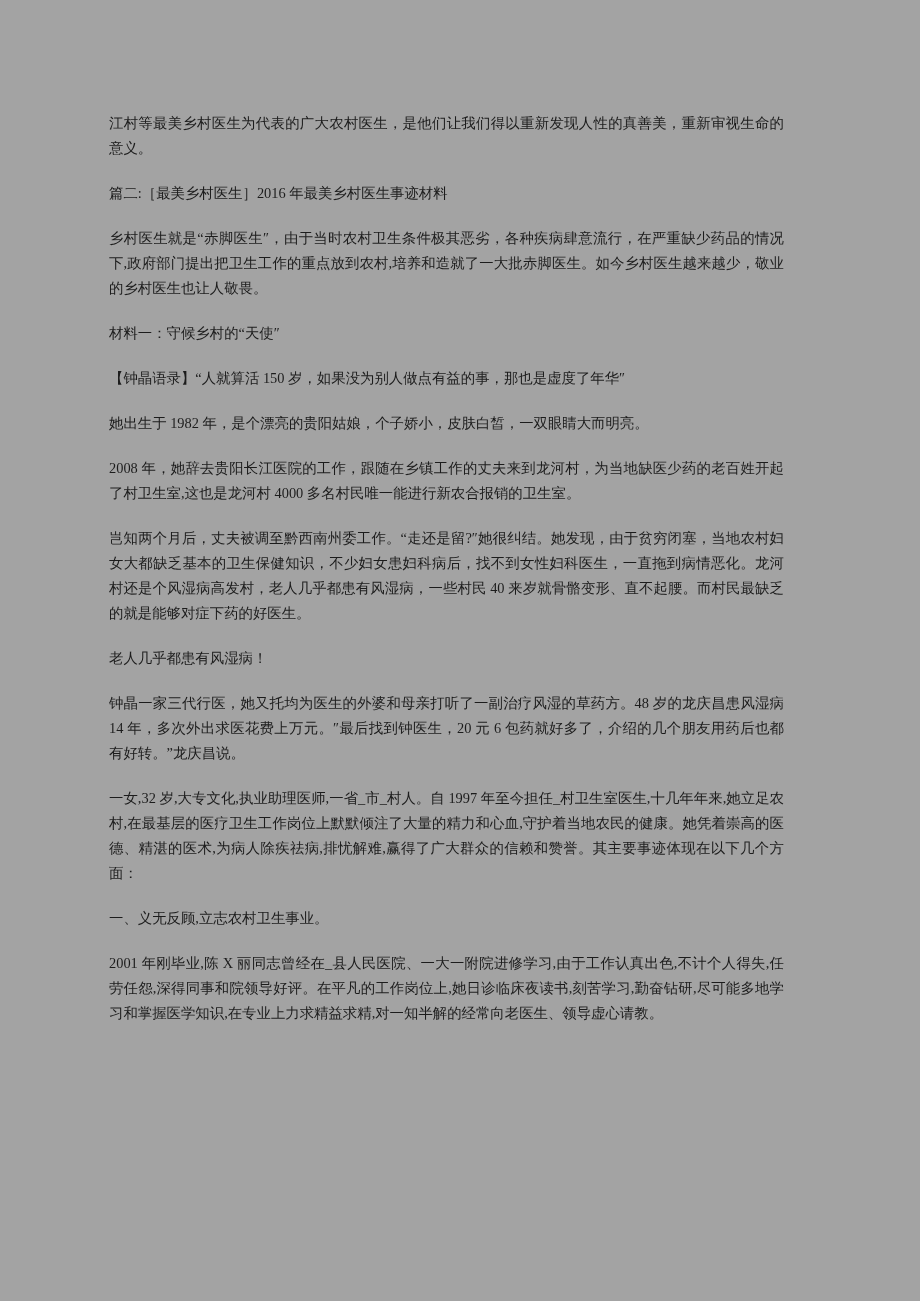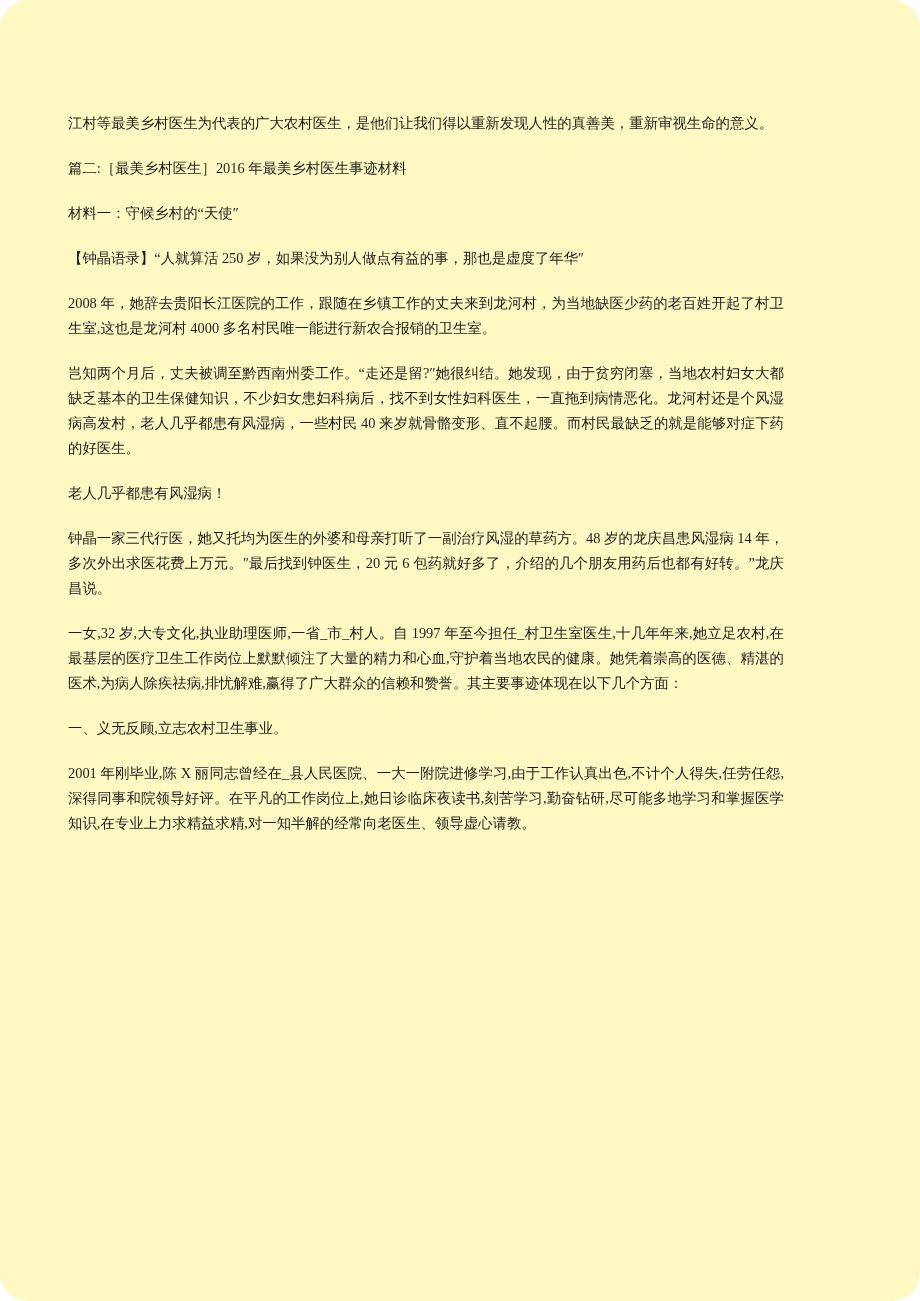--- a/index.html
+++ b/index.html
@@ -9,46 +9,47 @@
   }
   body {
     width: 920px;
     height: 1301px;
     overflow: hidden;
   }
   .page {
     box-sizing: border-box;
     width: 920px;
     min-height: 1301px;
-    padding: 111px 136px 40px 68px;
-    background: #fef9c3;
+    padding: 111px 136px 40px 109px;
+    background: #a3a3a3;
     font-family: "Liberation Serif", "DejaVu Serif", serif;
     font-size: 14.4px;
     color: #1c1c1c;
-    border-radius: 28px;
   }
   .page p {
     margin: 0 0 20px 0;
     line-height: 25px;
     text-align: justify;
     text-justify: inter-ideograph;
     word-break: break-all;
   }
   .page p:last-child {
     margin-bottom: 4px;
   }
 </style>
 </head>
 <body>
 
 <div class="page">
   <p>江村等最美乡村医生为代表的广大农村医生，是他们让我们得以重新发现人性的真善美，重新审视生命的意义。</p>
   <p>篇二:［最美乡村医生］2016 年最美乡村医生事迹材料</p>
+  <p>乡村医生就是“赤脚医生″，由于当时农村卫生条件极其恶劣，各种疾病肆意流行，在严重缺少药品的情况下,政府部门提出把卫生工作的重点放到农村,培养和造就了一大批赤脚医生。如今乡村医生越来越少，敬业的乡村医生也让人敬畏。</p>
   <p>材料一：守候乡村的“天使″</p>
-  <p>【钟晶语录】“人就算活 250 岁，如果没为别人做点有益的事，那也是虚度了年华″</p>
+  <p>【钟晶语录】“人就算活 150 岁，如果没为别人做点有益的事，那也是虚度了年华″</p>
+  <p>她出生于 1982 年，是个漂亮的贵阳姑娘，个子娇小，皮肤白皙，一双眼睛大而明亮。</p>
   <p>2008 年，她辞去贵阳长江医院的工作，跟随在乡镇工作的丈夫来到龙河村，为当地缺医少药的老百姓开起了村卫生室,这也是龙河村 4000 多名村民唯一能进行新农合报销的卫生室。</p>
   <p>岂知两个月后，丈夫被调至黔西南州委工作。“走还是留?″她很纠结。她发现，由于贫穷闭塞，当地农村妇女大都缺乏基本的卫生保健知识，不少妇女患妇科病后，找不到女性妇科医生，一直拖到病情恶化。龙河村还是个风湿病高发村，老人几乎都患有风湿病，一些村民 40 来岁就骨骼变形、直不起腰。而村民最缺乏的就是能够对症下药的好医生。</p>
   <p>老人几乎都患有风湿病！</p>
   <p>钟晶一家三代行医，她又托均为医生的外婆和母亲打听了一副治疗风湿的草药方。48 岁的龙庆昌患风湿病 14 年，多次外出求医花费上万元。″最后找到钟医生，20 元 6 包药就好多了，介绍的几个朋友用药后也都有好转。”龙庆昌说。</p>
   <p>一女,32 岁,大专文化,执业助理医师,一省_市_村人。自 1997 年至今担任_村卫生室医生,十几年年来,她立足农村,在最基层的医疗卫生工作岗位上默默倾注了大量的精力和心血,守护着当地农民的健康。她凭着崇高的医德、精湛的医术,为病人除疾祛病,排忧解难,赢得了广大群众的信赖和赞誉。其主要事迹体现在以下几个方面：</p>
   <p>一、义无反顾,立志农村卫生事业。</p>
   <p>2001 年刚毕业,陈 X 丽同志曾经在_县人民医院、一大一附院进修学习,由于工作认真出色,不计个人得失,任劳任怨,深得同事和院领导好评。在平凡的工作岗位上,她日诊临床夜读书,刻苦学习,勤奋钻研,尽可能多地学习和掌握医学知识,在专业上力求精益求精,对一知半解的经常向老医生、领导虚心请教。</p>
 </div>
 
 </body></html>

